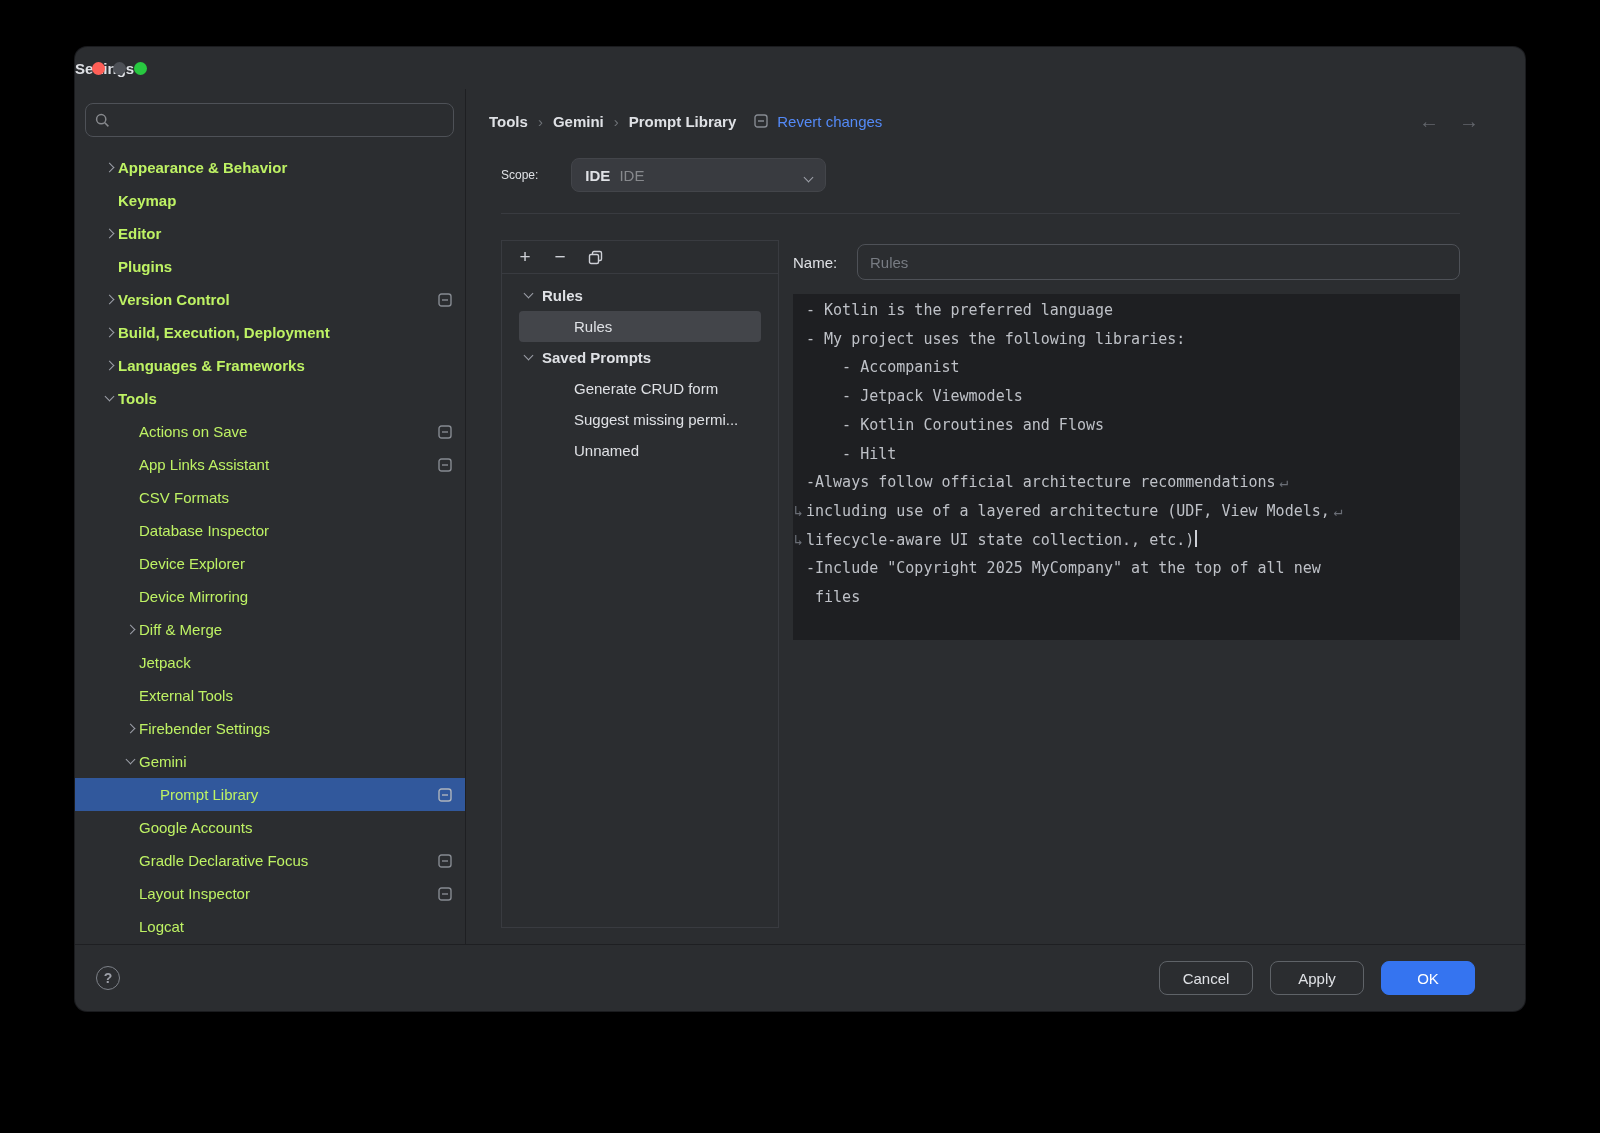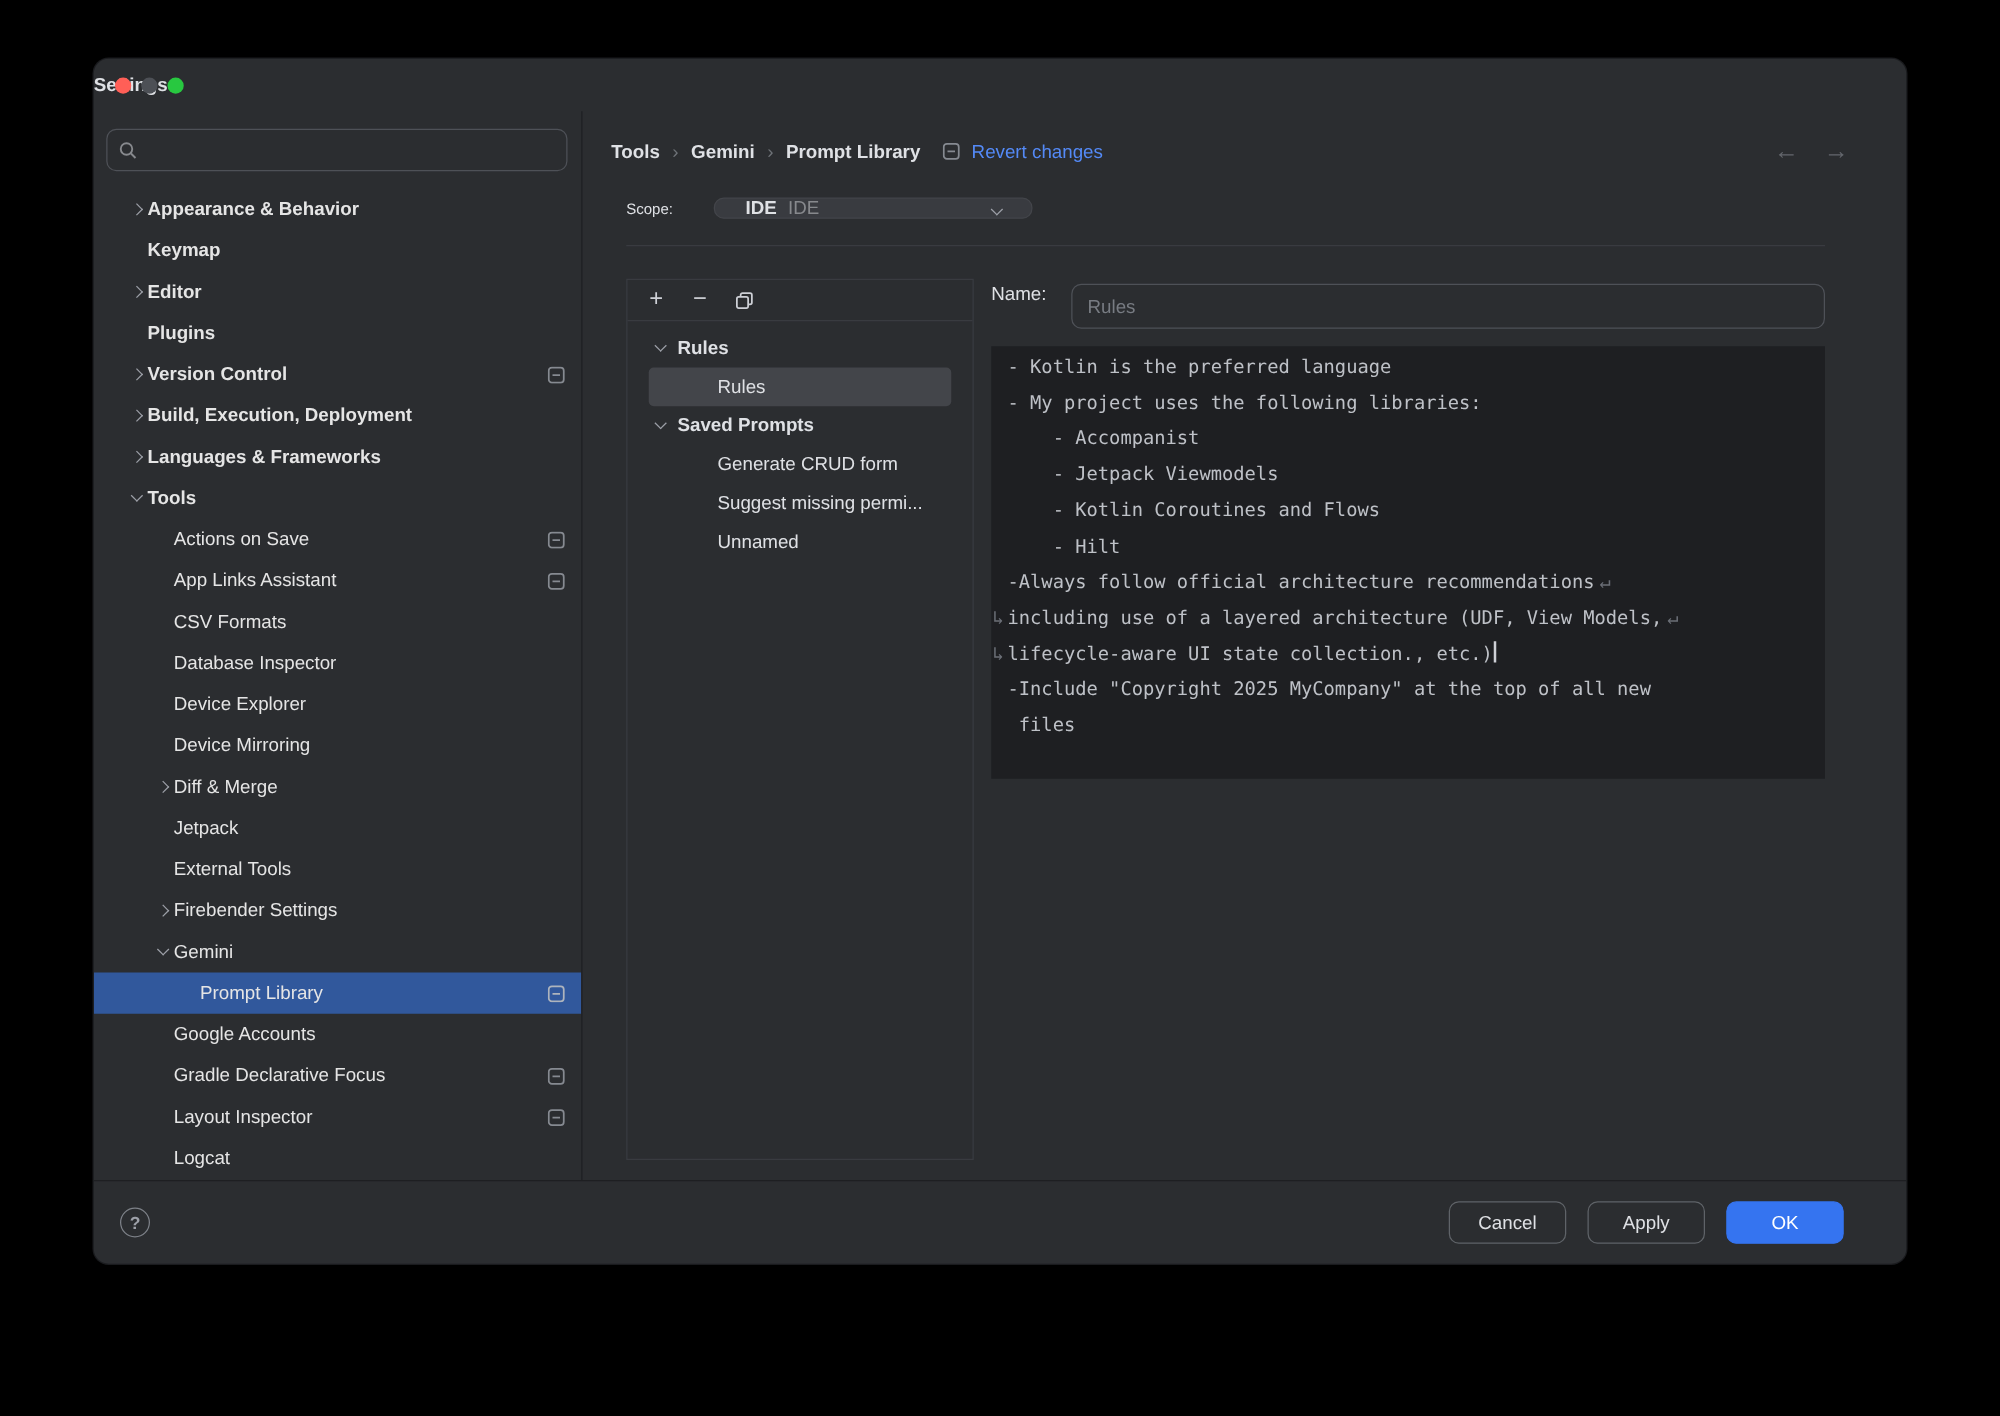--- a/index.html
+++ b/index.html
@@ -15,21 +15,21 @@
   .tl.min { background:#4d5056; }
   .tl.zoom { background:#28c840; }
   .title { font-weight:700; font-size:15px; }
   
   .bodyrow { flex:1; display:flex; min-height:0; }
   .sidebar { flex:0 0 391px; border-right:1px solid #1e1f22; display:flex; flex-direction:column; padding-top:14px; }
   .searchbox { margin:0 11px 14px 10px; height:34px; border:1px solid #4e5157; border-radius:8px;
                display:flex; align-items:center; padding:0 9px; gap:7px; }
   .searchbox input { flex:1; background:transparent; border:none; outline:none; color:#dfe1e5; font-size:14px; }
   .tree { flex:1; overflow:hidden; }
-  .srow { height:33px; display:flex; align-items:center; font-size:15px; color:#e5e5e5; padding-right:13px; cursor:default; }
+  .srow { height:33px; display:flex; align-items:center; font-size:15px; color:#bef264; padding-right:13px; cursor:default; }
   .srow .chevbox { flex:0 0 18px; display:flex; align-items:center; justify-content:center; }
   .srow.lv0 { padding-left:25px; }
   .srow.lv1 { padding-left:46px; }
   .srow.lv2 { padding-left:67px; }
   .srow.bold .slabel { font-weight:700; }
   .srow.selected { background:#31589c; }
   .right-ic { margin-left:auto; display:flex; align-items:center; }
   .chev { width:7px; height:7px; border-right:1.6px solid #9da0a8; border-bottom:1.6px solid #9da0a8; display:inline-block; }
   .chev.r { transform:rotate(-45deg); }
   .chev.d { transform:rotate(45deg); margin-top:-4px; }
@@ -37,39 +37,39 @@
   .content { flex:1; display:flex; flex-direction:column; min-width:0; }
   .crumbrow { flex:0 0 48px; display:flex; align-items:center; padding:16px 46px 0 23px; font-size:15px; }
   .crumb { font-weight:700; }
   .sep { color:#6e7277; margin:0 10px; }
   .crumb-mod { margin:0 9px 0 18px; display:flex; }
   .revert { color:#548af7; cursor:pointer; }
   .navarrows { margin-left:auto; display:flex; gap:20px; color:#63666c; font-size:20px; }
   .navarrows span { cursor:pointer; }
   .scoperow { display:flex; align-items:center; margin:21px 65px 0 35px; padding-bottom:21px; border-bottom:1px solid #393b40; }
   .scopelabel { font-size:12px; margin-right:33px; }
-  .scopedd { width:255px; height:17px; background:#393b40; border:1px solid #43454a; border-radius:8px;
-             display:flex; align-items:center; padding:0 24px; gap:9px; font-size:15px; cursor:pointer;justify-content:center; }
+  .scopedd { width:255px; height:34px; background:#393b40; border:1px solid #43454a; border-radius:8px;
+             display:flex; align-items:center; padding:0 13px; gap:9px; font-size:15px; cursor:pointer;justify-content:center; }
   .scopedd .v1 { font-weight:700; }
   .scopedd .v2 { color:#87898d; }
   .scopedd .ddchev { margin-left:auto; }
   .workarea { flex:1; display:flex; margin:26px 65px 16px 35px; gap:14px; min-height:0; }
   .pane { flex:0 0 278px; border:1px solid #393b40; display:flex; flex-direction:column; }
   .pane-toolbar { flex:0 0 33px; display:flex; align-items:center; padding:0 0 0 13px; gap:15px;
                   border-bottom:1px solid #393b40; }
   .tool-ic { width:20px; height:20px; display:flex; align-items:center; justify-content:center;
              font-size:19px; color:#ced0d6; cursor:pointer; }
   .ptree { padding-top:6px; }
   .prow { height:31px; display:flex; align-items:center; font-size:15px; cursor:default; }
   .prow.group { padding-left:23px; gap:10px; }
   .prow.group .plabel { font-weight:700; }
   .prow.child { padding-left:72px; }
   .prow.child.selected { background:#43454a; margin:0 17px; padding-left:55px; border-radius:4px; }
   .detail { flex:1; display:flex; flex-direction:column; min-width:0; }
-  .namerow { display:flex; margin:4px 0 14px 0; }
+  .namerow { display:flex; align-items:center; margin:4px 0 14px 0; }
   .namelabel { font-size:15px; flex:0 0 64px; }
   .nameinput { flex:1; height:36px; background:transparent; border:1px solid #4e5157; border-radius:8px;
                color:#787c83; font-size:15px; padding:0 12px; font-family:inherit; outline:none; }
   .editor { background:#1e1f22; flex:0 0 346px; padding:2px 12px 0 13px; overflow:hidden;
             font-family:"DejaVu Sans Mono","Liberation Mono",monospace; font-size:15px;
             line-height:28.7px; color:#bec1c7; cursor:text; }
   .eline { white-space:pre; }
   .wrapic { color:#6a6e76; }
   .wrapic.start { display:inline-block; width:12px; margin-left:-12px; }
   .wrapic.end { margin-left:4px; }

